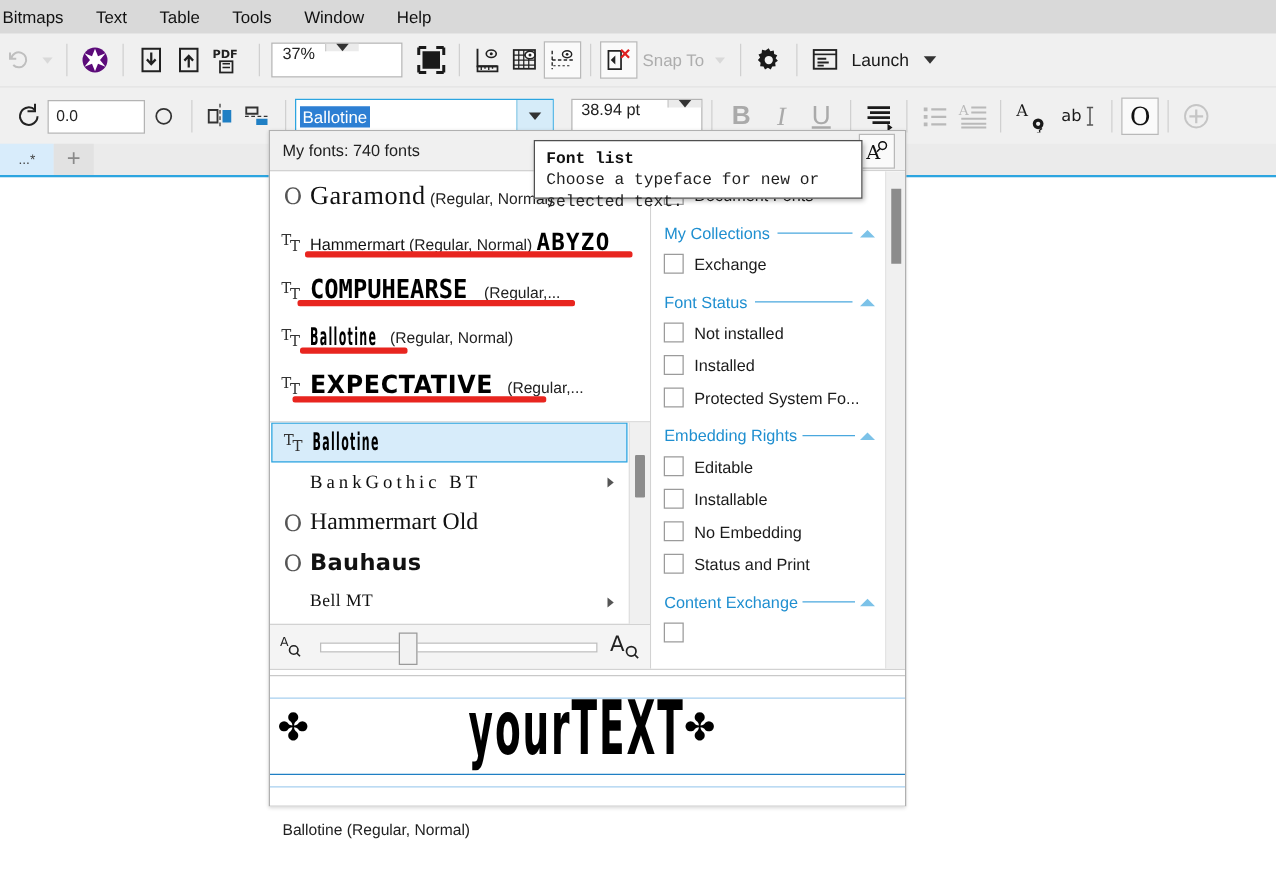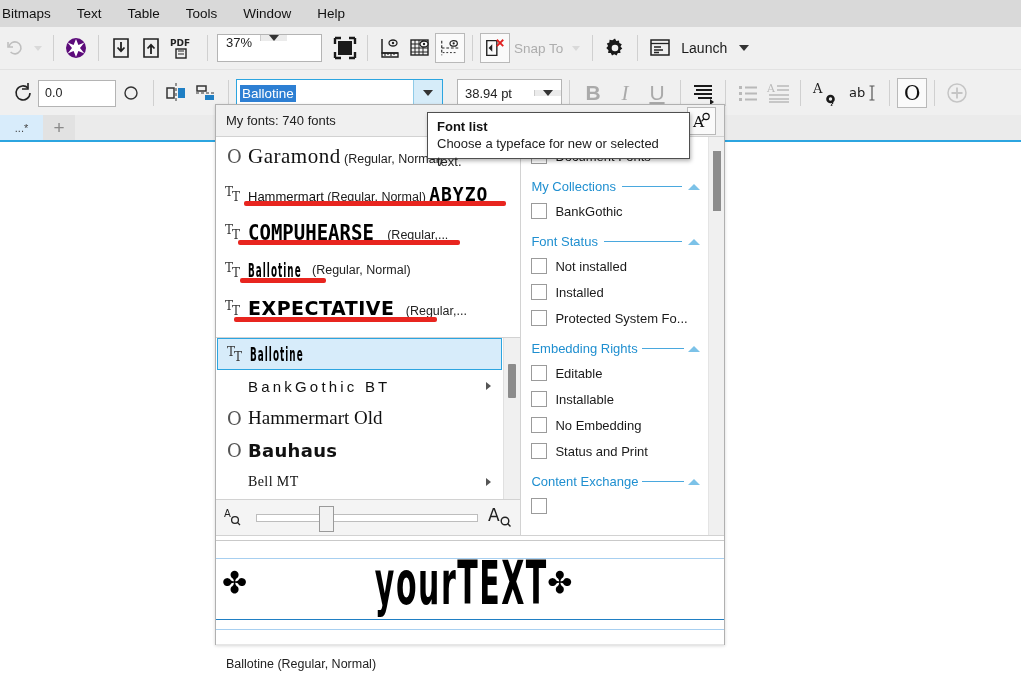--- a/index.html
+++ b/index.html
@@ -76,21 +76,21 @@
     flex:1;display:flex;align-items:center;padding:0 3px;
   }
   .fontcombo .sel{
     background:#2d7fd3;color:#fff;font-size:13.5px;padding:1px 2px;
   }
   .fontcombo .arrowbox{
     width:28px;background:#d6ecf9;border-left:1px solid #8fcbe8;
     display:flex;align-items:center;justify-content:center;
   }
   .sizecombo{
-    display:flex;align-items:center;height:27px;width:103px;
+    display:flex;align-items:flex-start;height:27px;width:103px;
     border:1px solid #b4b4b4;background:#fff;flex:none;
   }
   .sizecombo .val{flex:1;display:flex;align-items:center;padding:0 7px;font-size:13px;color:#222;}
   .sizecombo .arrowbox{
     width:26px;background:#ebebeb;border-left:1px solid #cccccc;
     display:flex;align-items:center;justify-content:center;
   }
 
   .bius{font-size:21px;color:#aaaaaa;width:32px;text-align:center;cursor:default;}
   .bius.b{font-weight:bold;}
@@ -151,21 +151,21 @@
   .s-hammermart{font-family:"Liberation Sans",sans-serif;font-size:13px;color:#111;}
   .s-blocky{font-family:"DejaVu Sans Mono",monospace;font-weight:bold;font-size:18px;
     letter-spacing:1px;color:#000;transform:scaleY(1.05);display:inline-block;}
   .s-compuhearse{font-family:"DejaVu Sans Mono",monospace;font-weight:bold;font-size:19px;
     letter-spacing:0px;color:#000;display:inline-block;transform:scaleY(1.1);}
   .s-ballotine{font-family:"DejaVu Sans",sans-serif;font-weight:bold;font-size:17px;
     color:#000;display:inline-block;transform:scaleX(.52) scaleY(1.15);transform-origin:left center;
     letter-spacing:2px;}
   .s-expectative{font-family:"DejaVu Sans",sans-serif;font-weight:bold;font-size:19px;
     color:#000;display:inline-block;transform:scaleY(1.05);letter-spacing:.5px;}
-  .s-bankgothic{font-family:Liberation Sans, sans-serif;font-size:15px;letter-spacing:3.2px;color:#111;}
+  .s-bankgothic{font-family:Liberation Serif, serif;font-size:15px;letter-spacing:3.2px;color:#111;}
   .s-baskerville{font-family:"Liberation Serif",serif;font-size:19px;color:#111;}
   .s-bauhaus{font-family:"DejaVu Sans",sans-serif;font-weight:bold;font-size:18px;color:#111;letter-spacing:.3px;}
   .s-bellmt{font-family:"Liberation Serif",serif;font-size:14px;color:#111;letter-spacing:.4px;}
 
   .strike{
     position:absolute;height:5px;background:#e8251f;border-radius:2px;
     left:0;pointer-events:none;
   }
 
   
@@ -236,21 +236,21 @@
   }
   .statusbar{
     height:38px;border-top:1px solid #e6e6e6;display:flex;align-items:center;
     padding-left:10px;font-size:12.5px;color:#222;box-sizing:border-box;
   }
 
   
   .tooltip{
     position:absolute;left:427px;top:112px;width:263px;height:47px;
     background:#ffffff;border:1px solid #4f4f4f;box-sizing:border-box;
-    padding:5px 9px;box-shadow:1px 2px 4px rgba(0,0,0,.3);z-index:40;
+    padding:5px 9px;box-shadow:1px 2px 4px rgba(0,0,0,.3);z-index:40;font-family:Liberation Mono, monospace;
   }
   .tooltip .tt{font-size:13px;font-weight:bold;color:#111;display:block;line-height:17px;}
   .tooltip .td{font-size:13px;color:#222;display:block;line-height:18px;}
 </style>
 </head>
 <body>
 
 <div class="menubar">
   <div class="mi">Bitmaps</div>
   <div class="mi">Text</div>
@@ -647,21 +647,21 @@
           <span class="cbl">Document Fonts</span>
         </div>
 
         <div class="grp">
           <span class="gname">My Collections</span>
           <span class="gline"></span>
           <span class="gchev"></span>
         </div>
         <div class="cbrow">
           <span class="cb"></span>
-          <span class="cbl">BankGothic</span>
+          <span class="cbl">Exchange</span>
         </div>
 
         <div class="grp">
           <span class="gname">Font Status</span>
           <span class="gline"></span>
           <span class="gchev"></span>
         </div>
         <div class="cbrow">
           <span class="cb"></span>
           <span class="cbl">Not installed</span>

